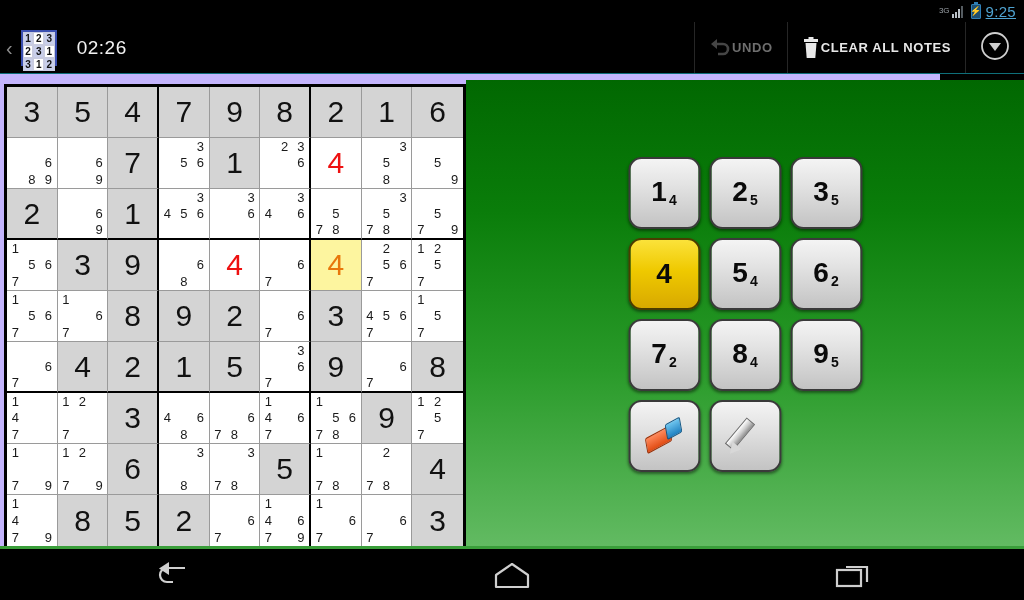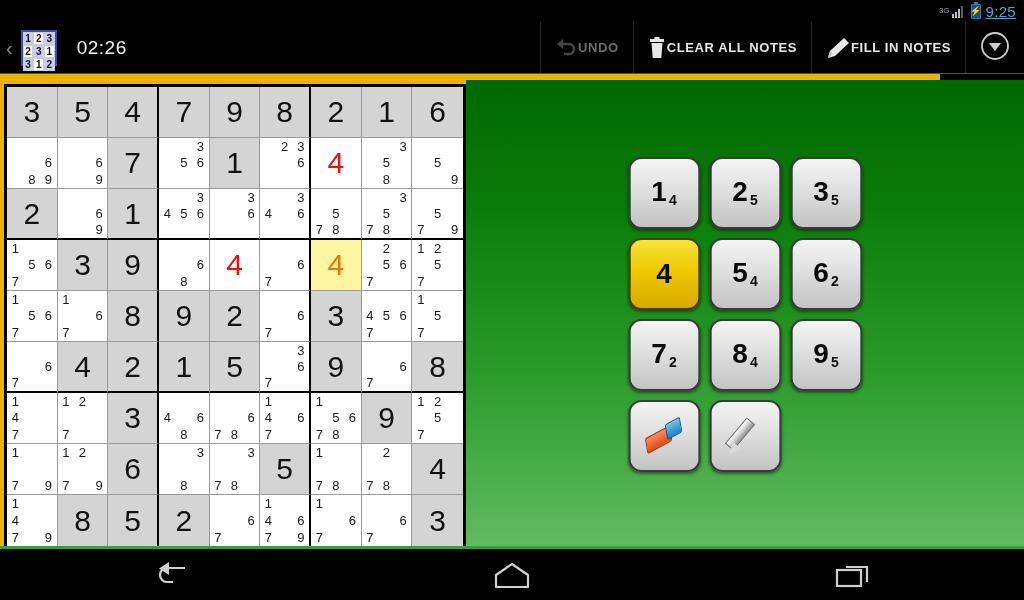--- a/index.html
+++ b/index.html
@@ -2,21 +2,21 @@
 <html><head>
 <meta charset="utf-8">
 <style>
   * { box-sizing: border-box; margin: 0; padding: 0; }
   html, body {
     width: 1024px; height: 600px;
     background: #000;
     font-family: "Liberation Sans", sans-serif;
     overflow: hidden;
   }
-  #app { position: relative; width: 940px; height: 600px; background: #eab308; }
+  #app { position: relative; width: 940px; height: 600px; background: #c4b5fd; }
 
   
   .statusbar {
     position: absolute; top: 0; left: 0; width: 1024px; height: 22px;
     background: #000; display: flex; align-items: center;
     justify-content: flex-end; padding-right: 8px; gap: 5px;
   }
   .sb-3g { color: #9aa0a6; font-size: 8px; line-height: 1; margin-right: -3px; }
   .sig { display: inline-block; width: 14px; height: 13px; position: relative; }
   .sig i { position: absolute; bottom: 0; width: 2px; background: #b9c0c6; display:block; }
@@ -195,29 +195,20 @@
         <span>
           <svg width="18" height="22" viewBox="0 0 18 22">
             <rect x="2" y="2" width="14" height="3" fill="#e8e8e8"></rect>
             <rect x="6.5" y="0" width="5" height="2.5" fill="#e8e8e8"></rect>
             <path d="M3.5 6 H14.5 L13.3 21 H4.7 Z" fill="#e8e8e8"></path>
           </svg>
         </span>
         <span>CLEAR ALL NOTES</span>
       </div>
 
-      <div class="ab-item">
-        <span>
-          <svg width="24" height="22" viewBox="0 0 24 22">
-            <path d="M18 1 L23 6 L9 19 L2 21 L4 14 Z" fill="#e8e8e8"></path>
-            <path d="M2 21 L4 14 L7 17 Z" fill="#c2c2c2"></path>
-          </svg>
-        </span>
-        <span>FILL IN NOTES</span>
-      </div>
 
 
       <div class="ab-over">
         <span>
           <svg width="30" height="30" viewBox="0 0 30 30">
             <circle cx="15" cy="15" r="13" stroke="#cfcfcf" stroke-width="1.8" fill="none"></circle>
             <path d="M9 12 L21 12 L15 20 Z" fill="#cfcfcf"></path>
           </svg>
         </span>
       </div>

